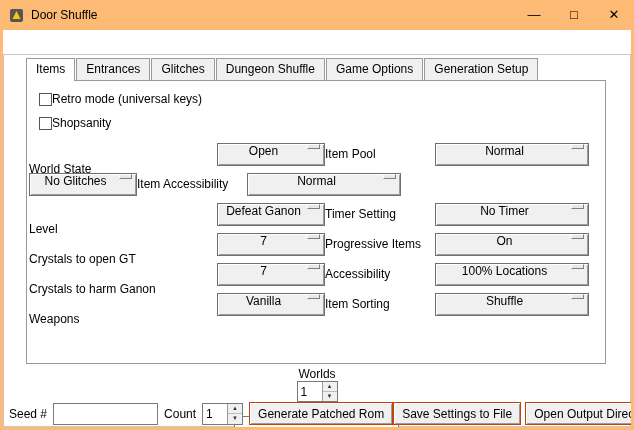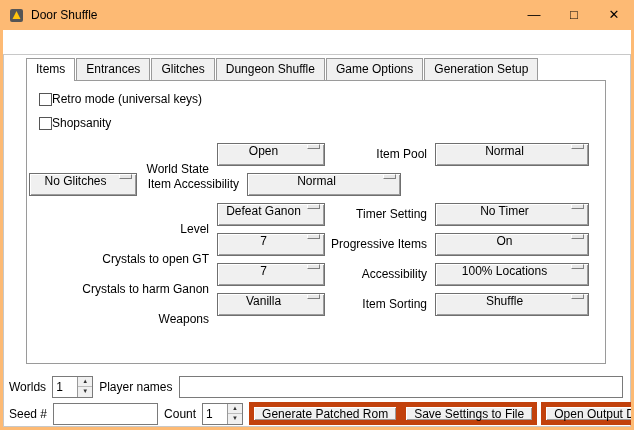--- a/index.html
+++ b/index.html
@@ -24,43 +24,43 @@
 
   .inner-tabs { position: absolute; top: 3px; left: 22px; }
   .inner-pane { position: absolute; top: 25px; left: 22px; width: 580px; height: 284px; border: 1px solid #9a9a9a; background: #fff; padding-top: 8px; }
 
   .check-row { margin: 2px 0 8px 12px; height: 16px; display: flex; align-items: center; }
   .checkbox { width: 13px; height: 13px; background: #fff; border: 1px solid #555; flex: 0 0 auto; }
 
   .dd-section { margin-top: 6px; }
   .dd-row { display: flex; align-items: center; height: 30px; padding-left: 2px; }
   .lbl { white-space: nowrap; }
-  .lbl-l { width: 188px; text-align: right; padding-right: 8px; margin-top: 30px; }
-  .lbl-r { width: 110px; text-align: right; padding-right: 8px; }
+  .lbl-l { width: 188px; text-align: left; padding-right: 8px; margin-top: 30px; }
+  .lbl-r { width: 110px; padding-right: 8px; }
   .ddbtn { height: 23px; background: #f0f0f0; border: 1px solid #6f6f6f; box-shadow: inset 1px 1px 0 #ffffff, inset -1px -1px 0 #9c9c9c; display: flex; padding: 0 4px; cursor: default; }
   .btn-l { width: 108px; }
   .btn-r { width: 154px; }
   .ddtext { flex: 1; text-align: center; white-space: nowrap; overflow: hidden; }
   .dd-ind { width: 13px; height: 5px; flex: 0 0 auto; background: #e8e8e8; border-top: 1px solid #fff; border-left: 1px solid #fff; border-right: 1px solid #808080; border-bottom: 1px solid #808080; margin-left: 2px; }
 
   .bottom-row { position: absolute; left: 5px; right: 5px; height: 23px; display: flex; align-items: center; }
-  .bottom-a { top: 320px; }
+  .bottom-a { top: 312px; flex-direction: column; }
   .bottom-b { top: 347px; }
 
   .txt-input { height: 22px; border: 1px solid #7a7a7a; background: #fff; font: inherit; padding: 0 4px; }
   .player-input { flex: 1; margin-right: 2px; }
   .seed-input { width: 105px; }
 
   .spin { display: flex; height: 22px; border: 1px solid #7a7a7a; background: #fff; }
   .spin-input { width: 24px; border: none; font: inherit; padding: 0 3px; outline: none; }
   .spin-btns { display: flex; flex-direction: column; width: 15px; border-left: 1px solid #999; }
   .spin-btn { flex: 1; font-size: 6px; line-height: 9px; text-align: center; background: #f0f0f0; color: #333; cursor: default; }
   .spin-btn:first-child { border-bottom: 1px solid #bbb; }
 
-  .btn { height: 23px; background: #f0f0f0; border: 5px solid #c2410c; box-shadow: inset 1px 1px 0 #ffffff, inset -1px -1px 0 #9c9c9c; font: inherit; padding: 0 8px; white-space: nowrap; cursor: default; }
+  .btn { height: 23px; background: #f0f0f0; border: 1px solid #c2410c; box-shadow: inset 1px 1px 0 #ffffff, inset -1px -1px 0 #9c9c9c; font: inherit; padding: 0 8px; white-space: nowrap; cursor: default; }
 
   .gap-s { width: 6px; flex: 0 0 auto; }
   .spacer { flex: 1; }
   .right-group { display: flex; gap: 4px; }
 </style>
 </head>
 <body>
 
 <div class="window">
 

